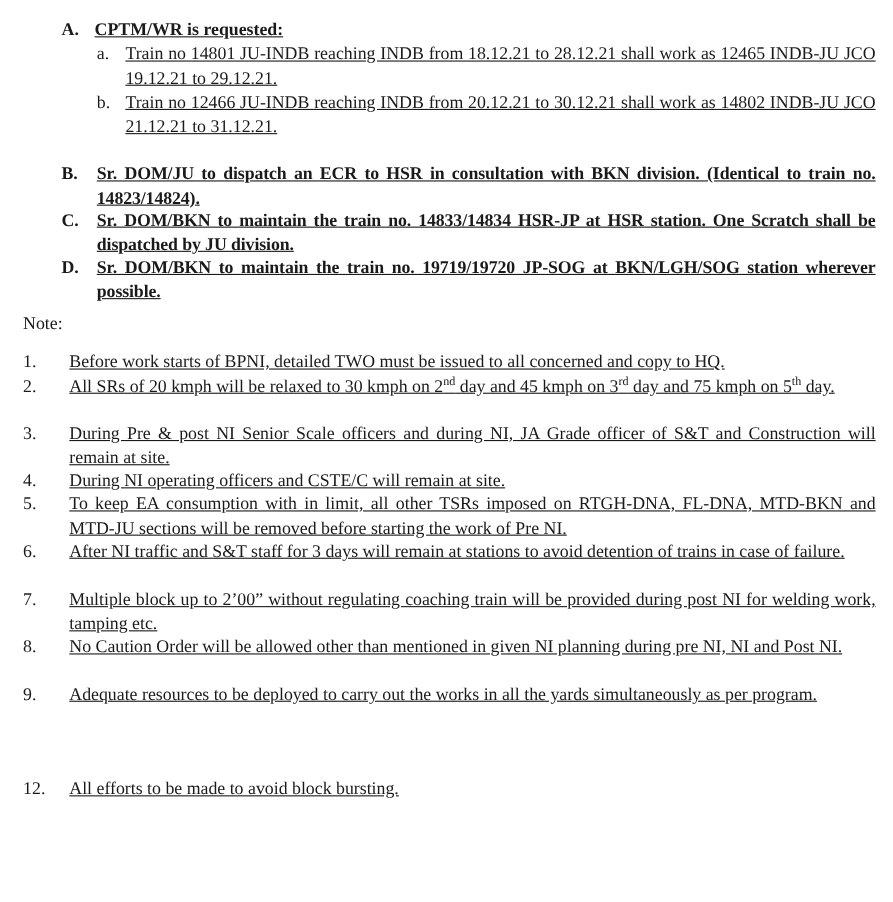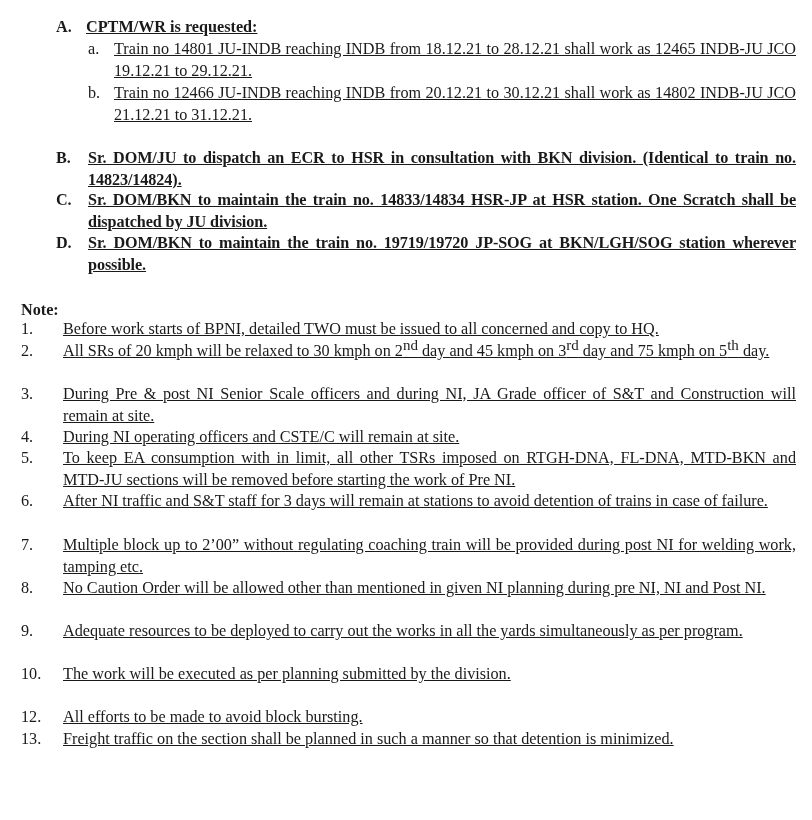--- a/index.html
+++ b/index.html
@@ -43,26 +43,26 @@
     #sec-a { left: 56px; top: 16px; width: 740px; }
     #sec-a .marker { width: 30px; }
     .sub { left: 88px; width: 708px; }
     .sub .marker { width: 26px; }
 
     
     .bsec { left: 56px; width: 740px; font-weight: bold; letter-spacing: -0.1px; }
     .bsec .marker { width: 32px; }
 
     
-    #note-title { position: absolute; left: 21px; top: 299px; font-weight: bold; }
+    #note-title { position: absolute; left: 21px; top: 283px; font-weight: normal; }
     .note { left: 21px; width: 775px; }
     .note .marker { width: 42px; }
 
     .last { position: absolute; left: 21px; top: 768px; width: 775px; text-align: justify; }
-    sup { font-size: 15px; line-height: 0; vertical-align: 6px; }
+    sup { font-size: 11px; line-height: 0; vertical-align: 6px; }
   </style>
 </head>
 <body>
 
 <div class="page">
 
   <div class="row bold" id="sec-a">
     <span class="marker">A.</span>
     <span class="text">CPTM/WR is requested:</span>
   </div>
@@ -119,26 +119,18 @@
     <span class="text">Multiple block up to 2’00” without regulating coaching train will be provided during post NI for welding work, tamping etc.</span>
   </div>
   <div class="row note" style="top:577px">
     <span class="marker">8.</span>
     <span class="text">No Caution Order will be allowed other than mentioned in given NI planning during pre NI, NI and Post NI.</span>
   </div>
   <div class="row note" style="top:620px">
     <span class="marker">9.</span>
     <span class="text">Adequate resources to be deployed to carry out the works in all the yards simultaneously as per program.</span>
   </div>
-  <div class="row note" style="top:663px">
-    <span class="marker">10.</span>
-    <span class="text">The work will be executed as per planning submitted by the division.</span>
-  </div>
   <div class="row note" style="top:706px">
     <span class="marker">12.</span>
     <span class="text">All efforts to be made to avoid block bursting.</span>
-  </div>
-  <div class="row note" style="top:728px">
-    <span class="marker">13.</span>
-    <span class="text">Freight traffic on the section shall be planned in such a manner so that detention is minimized.</span>
   </div>
 
 </div>
 
 </body></html>

